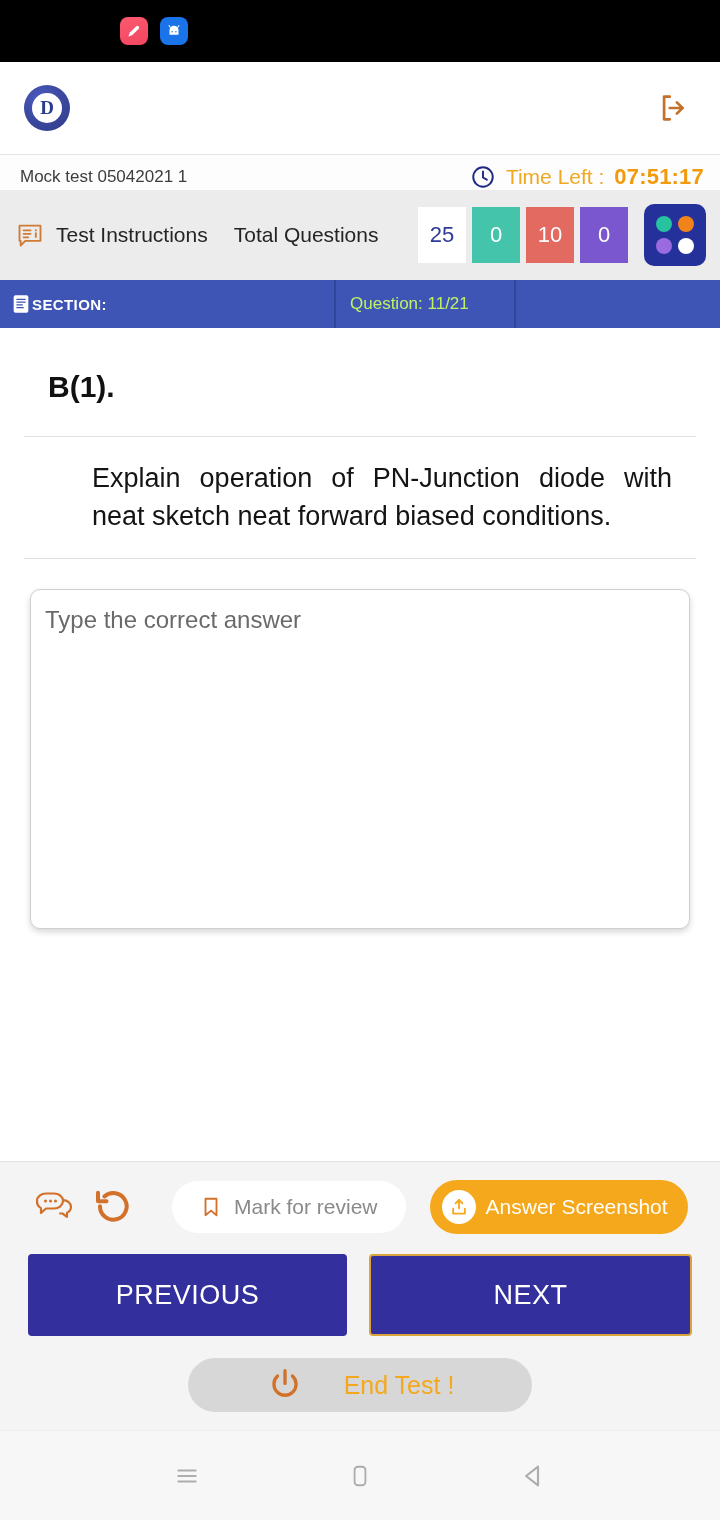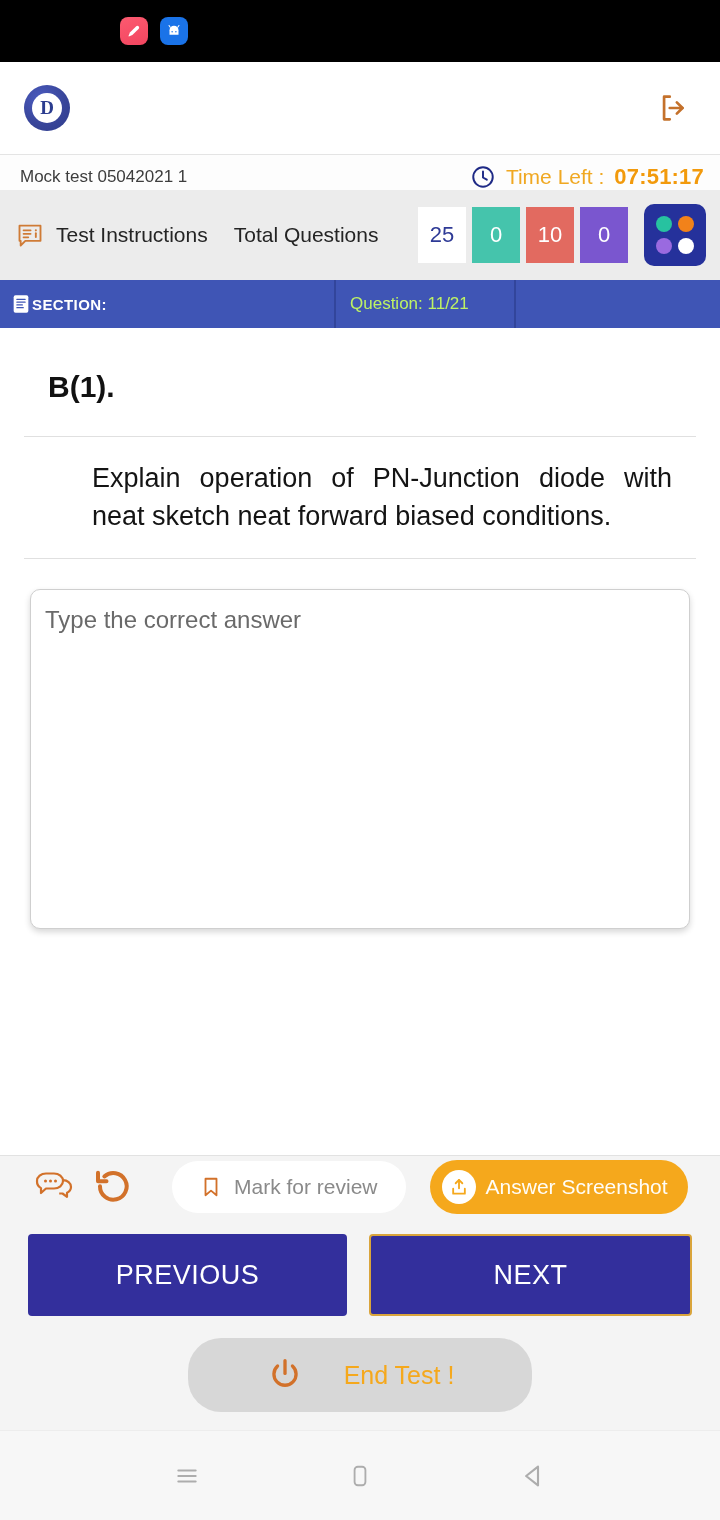--- a/index.html
+++ b/index.html
@@ -106,21 +106,21 @@
   .answer-wrap { padding: 30px 30px 0 30px; }
   .answer-box {
     width: 100%; height: 340px; border: 1px solid #cfcfcf; border-radius: 10px;
     background: #ffffff; padding: 16px 14px; font-size: 24px; color: #6a6a6a;
     font-family: "Liberation Sans", sans-serif; resize: none;
     box-shadow: 0 3px 6px rgba(0,0,0,.16);
   }
   .answer-box::placeholder { color:#6a6a6a; }
 
   
-  .bottom { background: #f4f4f4; border-top: 1px solid #e2e2e2; padding: 0 0 18px 0; }
+  .bottom { background: #f4f4f4; border-top: 1px solid #e2e2e2; padding: 14px 0 18px 0; }
   .actionrow { display: flex; align-items: center; padding: 0 26px; gap: 0; height: 62px; }
   .icon-btn { width: 58px; height: 50px; display:flex; align-items:center; justify-content:center; cursor:pointer; }
   .mark-pill {
     margin-left: 30px; height: 52px; background:#ffffff; border-radius: 26px;
     display:flex; align-items:center; gap: 12px; padding: 0 28px; cursor:pointer;
   }
   .mark-pill .lbl { font-size: 21px; color:#8a8a8a; }
   .shot-pill {
     margin-left: 24px; height: 54px; background:#f5a81c; border-radius: 27px;
     display:flex; align-items:center; gap: 10px; padding: 0 20px 0 12px; cursor:pointer;
@@ -131,21 +131,21 @@
   .navrow { display:flex; gap: 22px; padding: 16px 28px 0 28px; }
   .nav-btn {
     flex: 1; height: 82px; background:#332f9c; border:none; border-radius: 4px;
     color:#ffffff; font-size: 27px; font-family:"Liberation Sans", sans-serif; cursor:pointer;
     letter-spacing: .5px;
   }
   .nav-btn.focused { border: 2px solid #d9a43b; }
 
   .endrow { display:flex; justify-content:center; padding-top: 22px; }
   .end-pill {
-    width: 344px; height: 74px; background:#d7d7d7; border-radius: 33px; border:none;
+    width: 344px; height: 54px; background:#d7d7d7; border-radius: 33px; border:none;
     display:flex; align-items:center; justify-content:center; gap: 40px; cursor:pointer;
   }
   .end-pill .lbl { font-size: 25px; color:#f5a81c; font-weight:500; }
 
   
   .androidnav {
     height: 90px; background:#f7f7f7; border-top:1px solid #ededed;
     display:flex; align-items:center; justify-content:space-around; padding: 0 100px;
   }
   .androidnav .nav-ico { width:54px; height:54px; display:flex; align-items:center; justify-content:center; cursor:pointer; }

